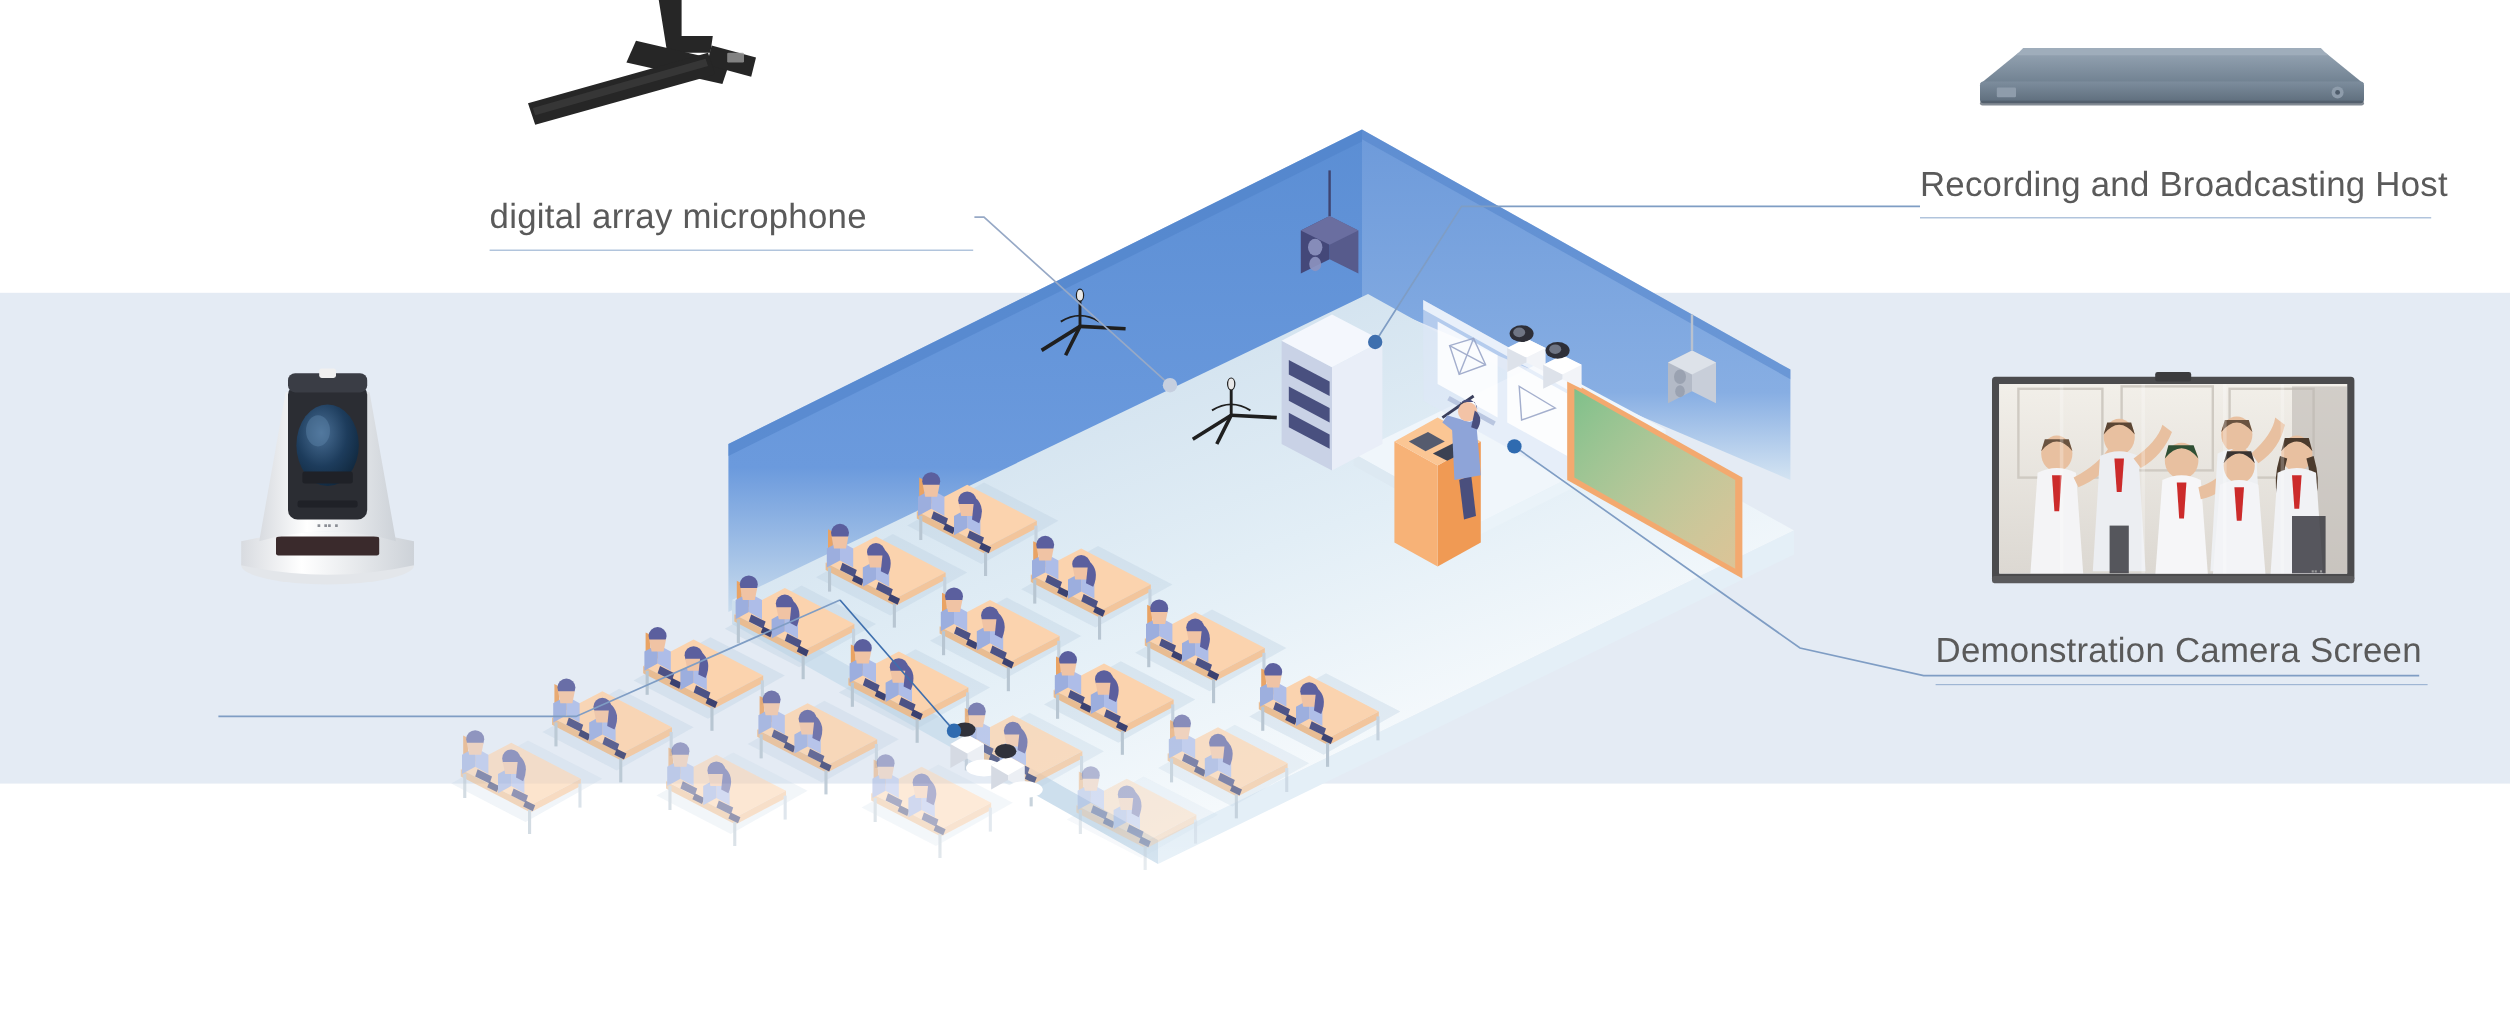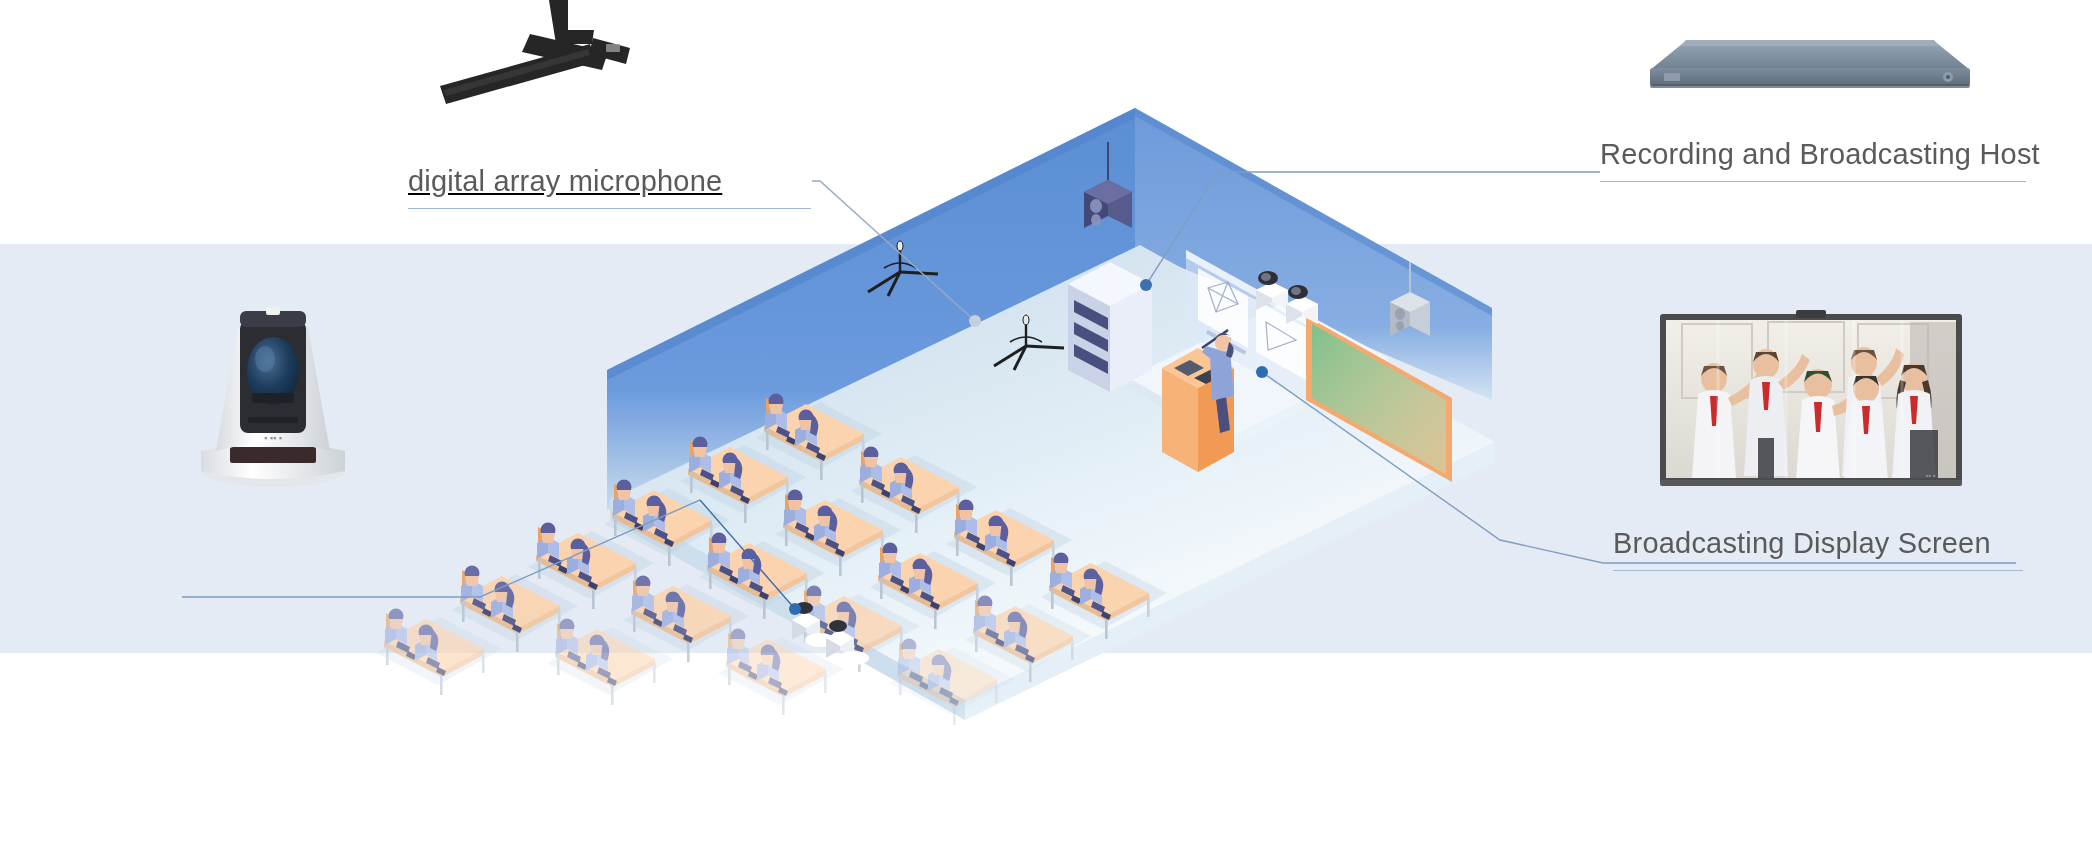--- a/index.html
+++ b/index.html
@@ -930,29 +930,29 @@
         <line x1="128" y1="10" x2="128" y2="168"></line>
         <line x1="196" y1="10" x2="196" y2="168"></line>
         <line x1="244" y1="10" x2="244" y2="168"></line>
       </g>
     </g>
 
     <rect x="2" y="170" width="302" height="6" rx="2" fill="#5a5a5c"></rect>
     <text x="268" y="168" font-size="7" fill="#9a9a9a" font-family="Liberation Sans, sans-serif">▪▪ ▪</text>
   </svg>
 
-  <div class="callout" style="left:408px; top:165px;text-decoration:underline;">
+  <div class="callout" style="left:408px; top:165px;">
     <div class="lbl">digital array microphone</div>
     <div class="rule" style="width:403px;"></div>
   </div>
 
   <div class="callout" style="left:1600px; top:138px;">
     <div class="lbl">Recording and Broadcasting Host</div>
     <div class="rule" style="width:426px;"></div>
   </div>
 
 
   <div class="callout" style="left:1613px; top:527px;">
-    <div class="lbl">Broadcasting Display Screen</div>
+    <div class="lbl">Demonstration Camera Screen</div>
     <div class="rule" style="width:410px;"></div>
   </div>
 
 </div>
 
 </body></html>

